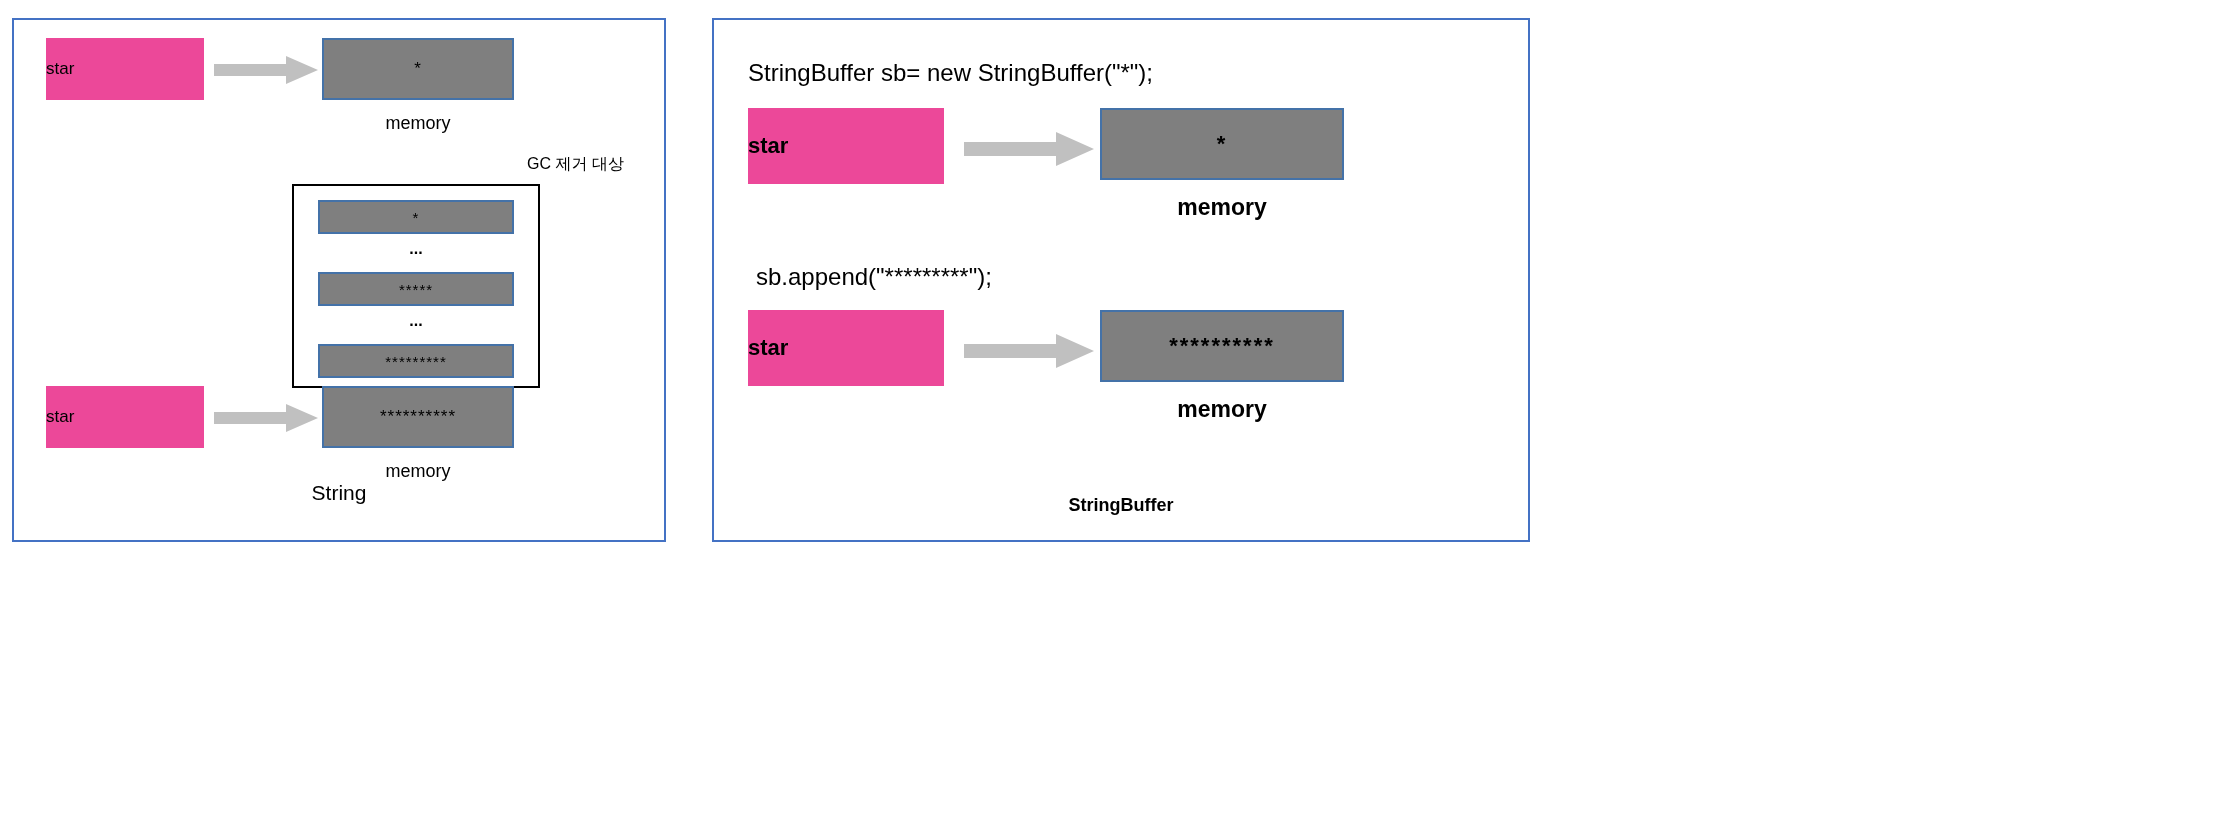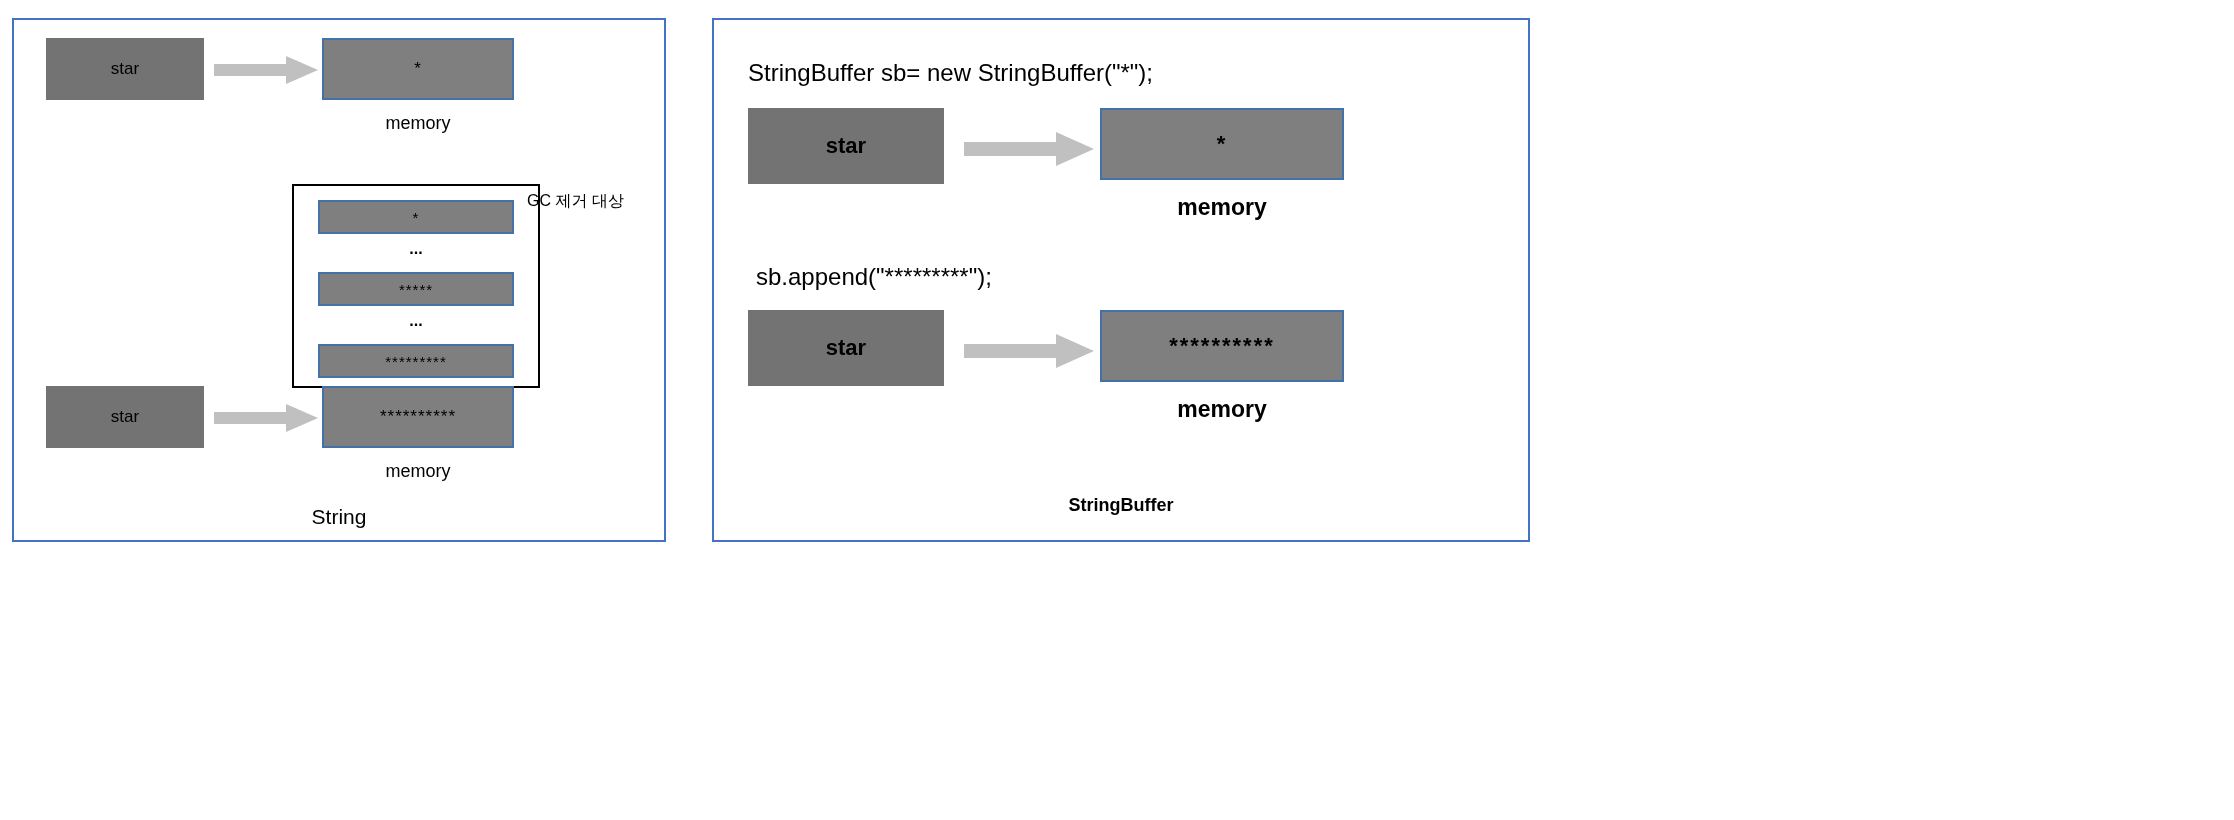--- a/index.html
+++ b/index.html
@@ -19,25 +19,24 @@
     background: #ffffff;
     box-sizing: border-box;
   }
   #panel-left  { left: 12px;  top: 18px; width: 654px;  height: 524px; }
   #panel-right { left: 712px; top: 18px; width: 818px;  height: 524px; }
 
   
   .node { position: absolute; box-sizing: border-box; }
 
   .var-box {
-    background: #737373;
+    background: #ec4899;
     border: none;
     display: flex;
     align-items: center;
-    justify-content: center;
     color: #000;
   }
   .mem-box {
     background: #7f7f7f;
     border: 2px solid #4472a8;
     display: flex;
     align-items: center;
     justify-content: center;
     color: #000;
     letter-spacing: 1px;
@@ -105,21 +104,21 @@
   </div>
 
   <div class="node mem-box l-mem" style="left: 308px; top: 18px;">
     <span>*</span>
   </div>
 
   <div class="node caption l-cap" style="left: 308px; top: 90px; width: 192px; height: 26px;">
     <span>memory</span>
   </div>
 
-  <div class="node gc-label" style="left: 380px; top: 132px; width: 230px; height: 24px; font-size: 16px; margin-top: 37px;">
+  <div class="node gc-label" style="left: 380px; top: 132px; width: 230px; height: 24px; font-size: 16px;">
     <span>GC 제거 대상</span>
   </div>
 
   <div class="node stack-frame" style="left: 278px; top: 164px; width: 248px; height: 204px;"></div>
 
   <div class="node mem-box l-small" style="left: 304px; top: 180px;">
     <span>*</span>
   </div>
   <div class="node ellipsis" style="left: 304px; top: 218px; width: 196px; height: 22px; font-size: 16px;">
     <span>...</span>
@@ -145,21 +144,21 @@
   </div>
 
   <div class="node mem-box l-mem" style="left: 308px; top: 366px;">
     <span>**********</span>
   </div>
 
   <div class="node caption l-cap" style="left: 308px; top: 438px; width: 192px; height: 26px;">
     <span>memory</span>
   </div>
 
-  <div class="node caption" style="left: 0px; top: 482px; width: 650px; height: 30px; font-size: 21px;">
+  <div class="node caption" style="left: 0px; top: 458px; width: 650px; height: 30px; font-size: 21px;">
     <span>String</span>
   </div>
 </div>
 
 <div class="panel" id="panel-right">
 
   <div class="node code-line r-code" style="left: 34px; top: 36px; width: 700px; height: 34px;">
     <span>StringBuffer sb= new StringBuffer("*");</span>
   </div>
 

